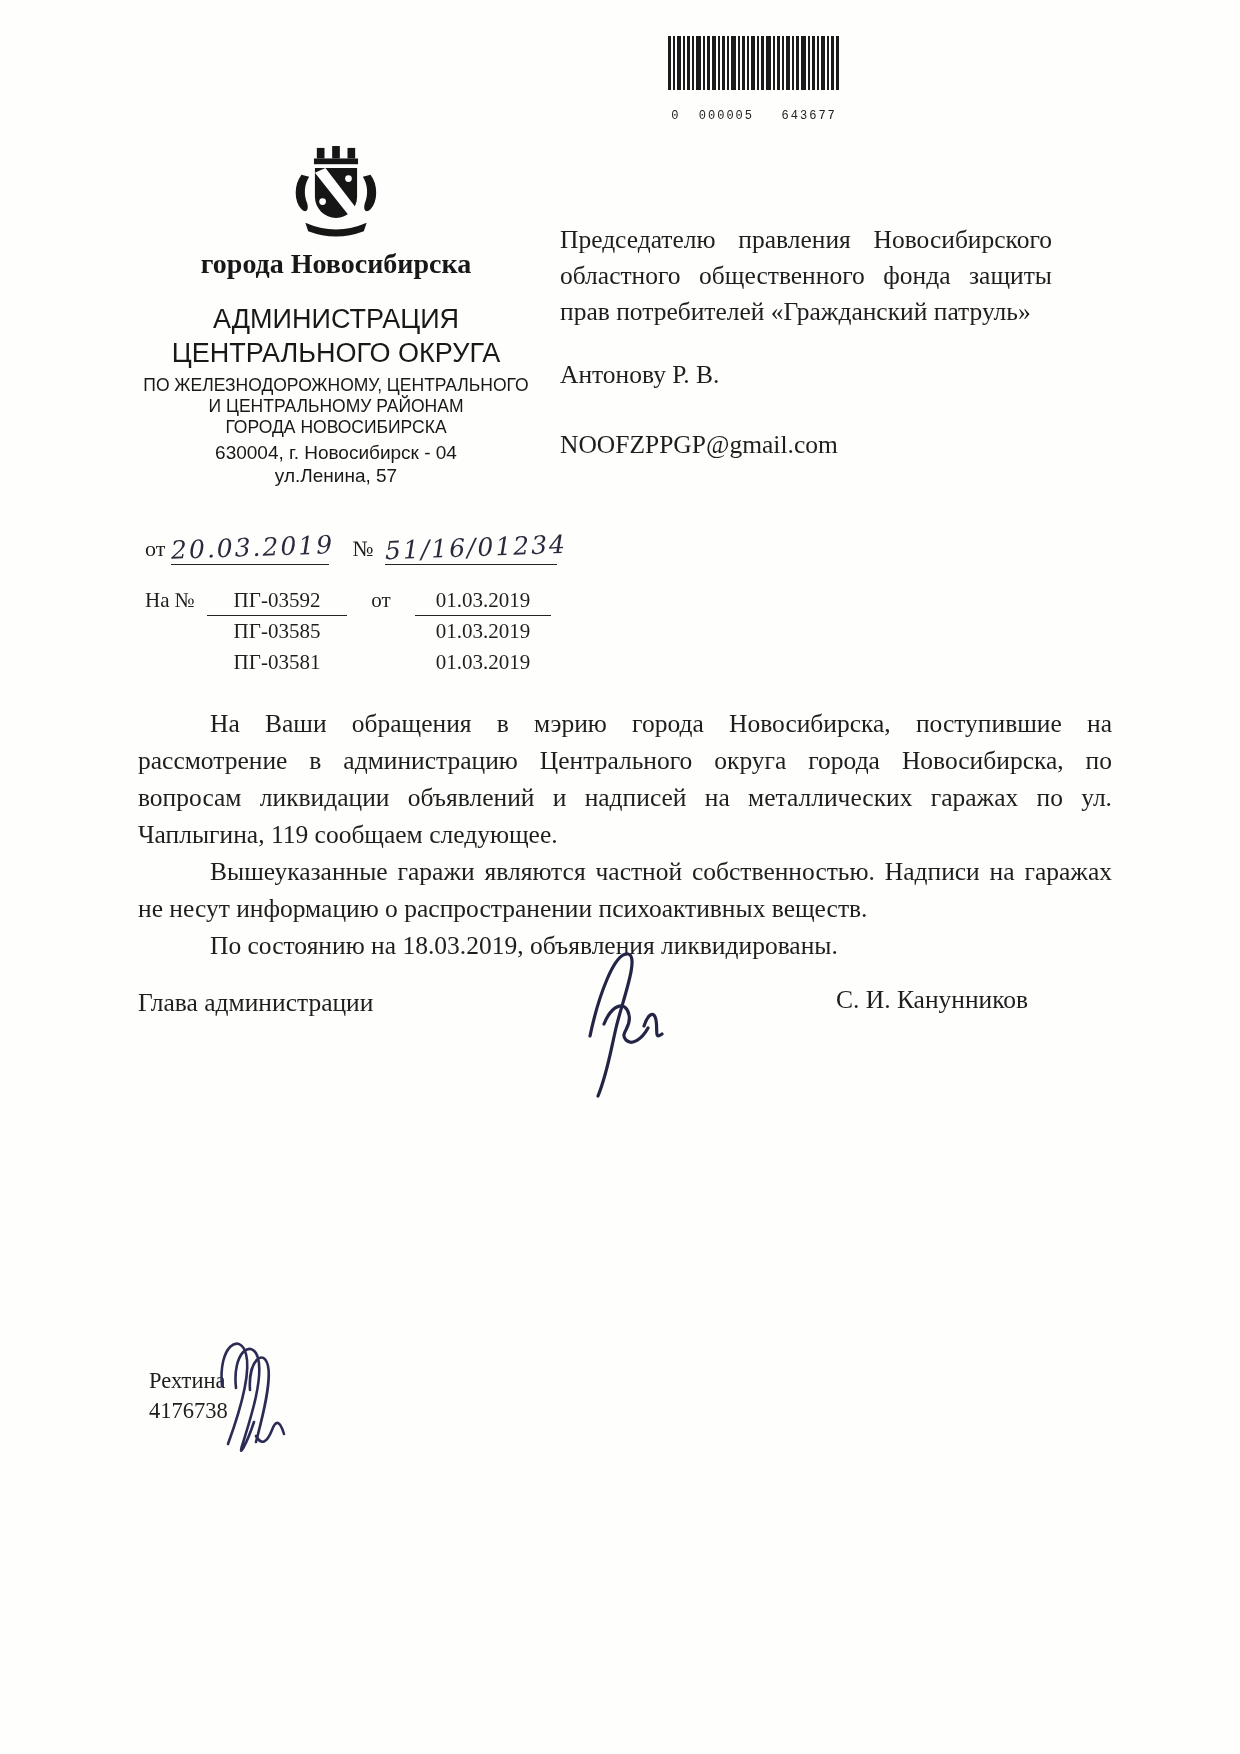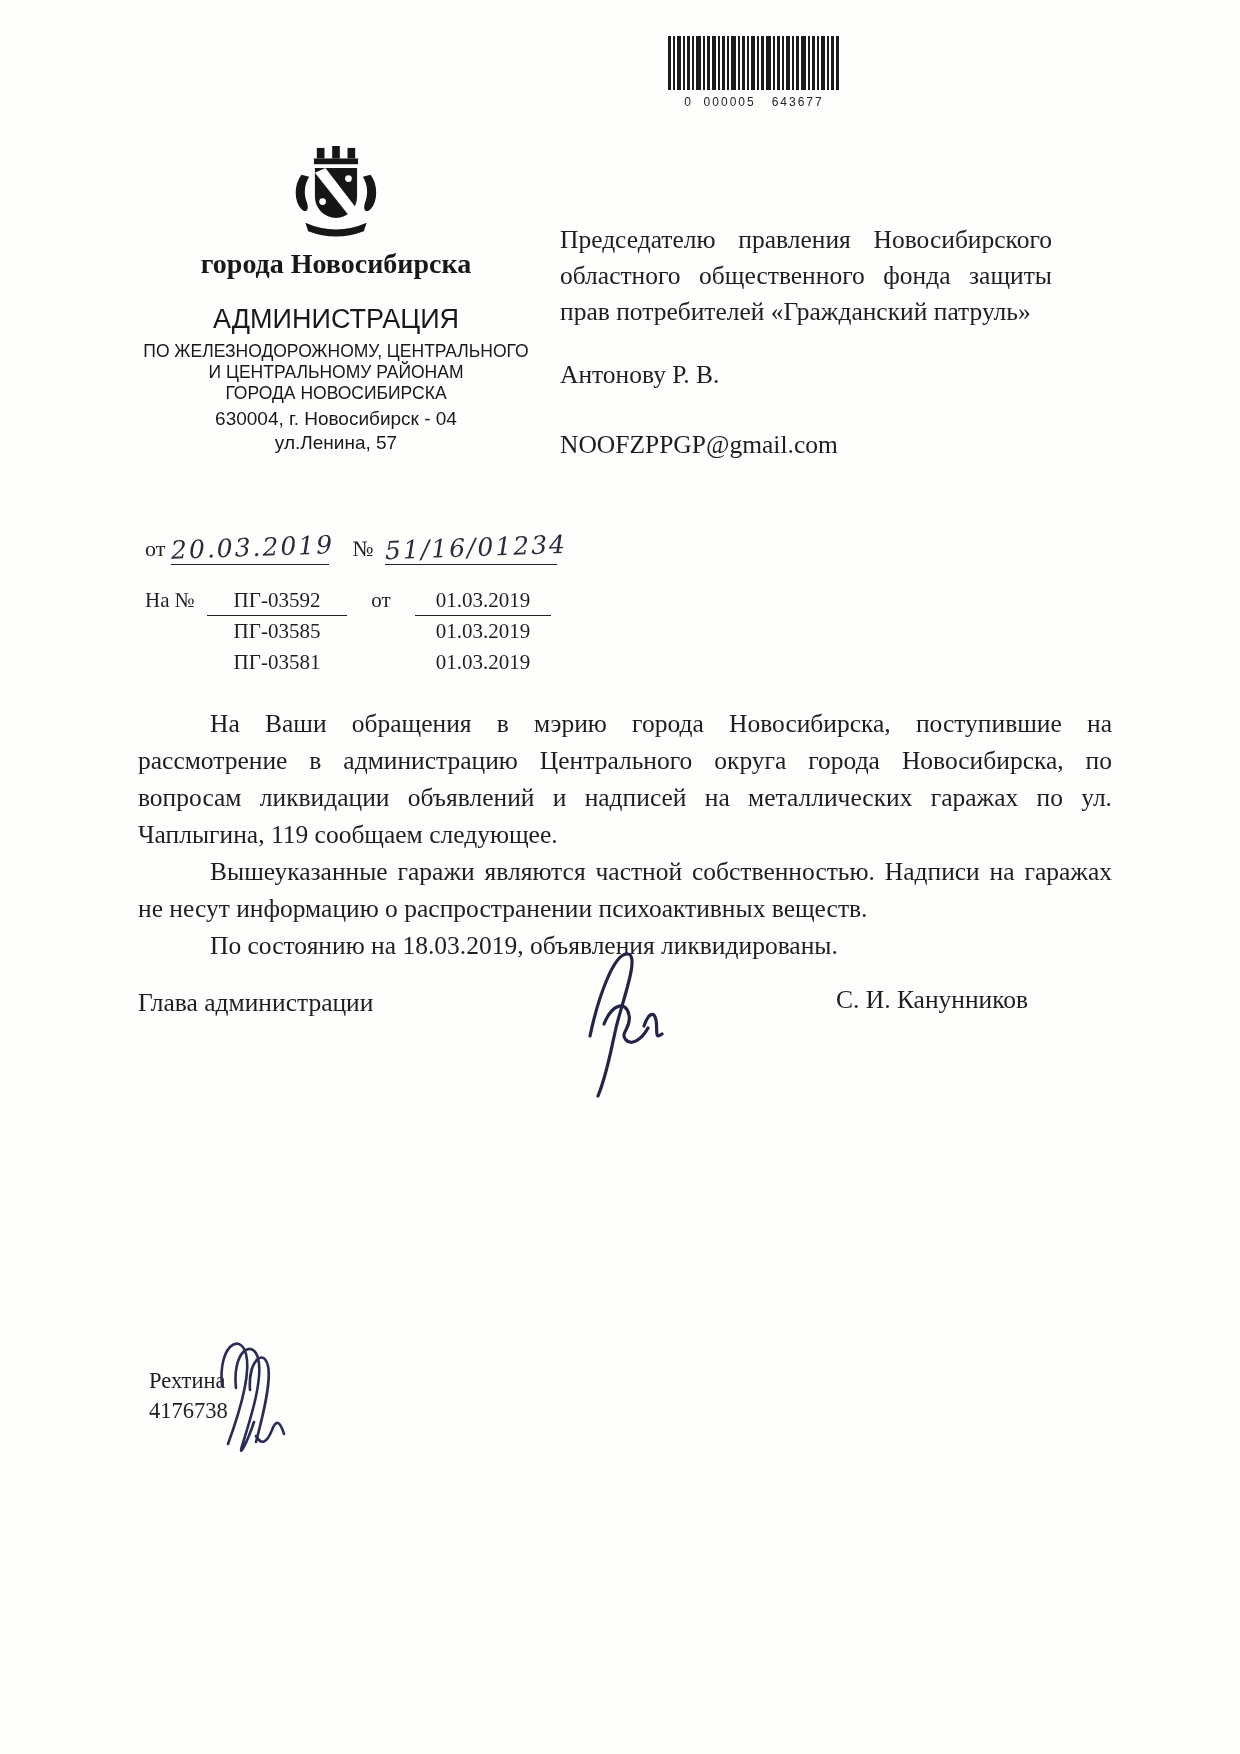--- a/index.html
+++ b/index.html
@@ -8,22 +8,22 @@
     background:#fefefd;
     font-family:"Liberation Serif", serif;
     color:#1e1e1e;
     overflow:hidden;
   }
   .abs{position:absolute;}
 
   
   .barcode-wrap{left:668px;top:36px;width:172px;text-align:center;}
   .barcode-digits{
-    font-family:Liberation Sans, sans-serif;
-    font-size:12px;letter-spacing:2px;color:#222;margin-top:1px;
+    font-family:Liberation Mono, monospace;
+    font-size:12px;letter-spacing:2px;color:#222;margin-top:15px;
     white-space:pre;
   }
 
   
   .letterhead{left:118px;top:146px;width:436px;text-align:center;color:#181818;}
   .coat{margin:0 auto 8px auto;display:block;}
   .org1{font-size:34px;font-weight:bold;letter-spacing:10px;line-height:1.1;}
   .org2{font-size:28px;font-weight:bold;line-height:1.25;margin-top:4px;}
   .dept{font-family:"Liberation Sans", sans-serif;font-size:27px;line-height:1.25;margin-top:22px;}
   .dept2{font-family:"Liberation Sans", sans-serif;font-size:27px;line-height:1.25;}
@@ -138,20 +138,21 @@
     </g>
 
     <polygon points="28,28 39,23 72,66 63,72" fill="#ffffff"></polygon>
     <circle cx="36" cy="58" r="3.5" fill="#ffffff"></circle>
     <circle cx="63" cy="34" r="3.5" fill="#ffffff"></circle>
 
     <path d="M18,80 q32,14 64,0 l-3,9 q-29,11 -58,0 z" fill="#161616"></path>
   </svg>
   <div class="org2">города Новосибирска</div>
   <div class="dept">АДМИНИСТРАЦИЯ</div>
+  <div class="dept2">ЦЕНТРАЛЬНОГО ОКРУГА</div>
   <div class="sub sub-first">ПО ЖЕЛЕЗНОДОРОЖНОМУ, ЦЕНТРАЛЬНОГО</div>
   <div class="sub">И ЦЕНТРАЛЬНОМУ РАЙОНАМ</div>
   <div class="sub">ГОРОДА НОВОСИБИРСКА</div>
   <div class="addr addr-first">630004, г. Новосибирск - 04</div>
   <div class="addr">ул.Ленина, 57</div>
 </div>
 
 <div class="abs ref-line1">
   <span>от</span>
   <span class="u ref-from-val"><span class="hand">20.03.2019</span></span>

